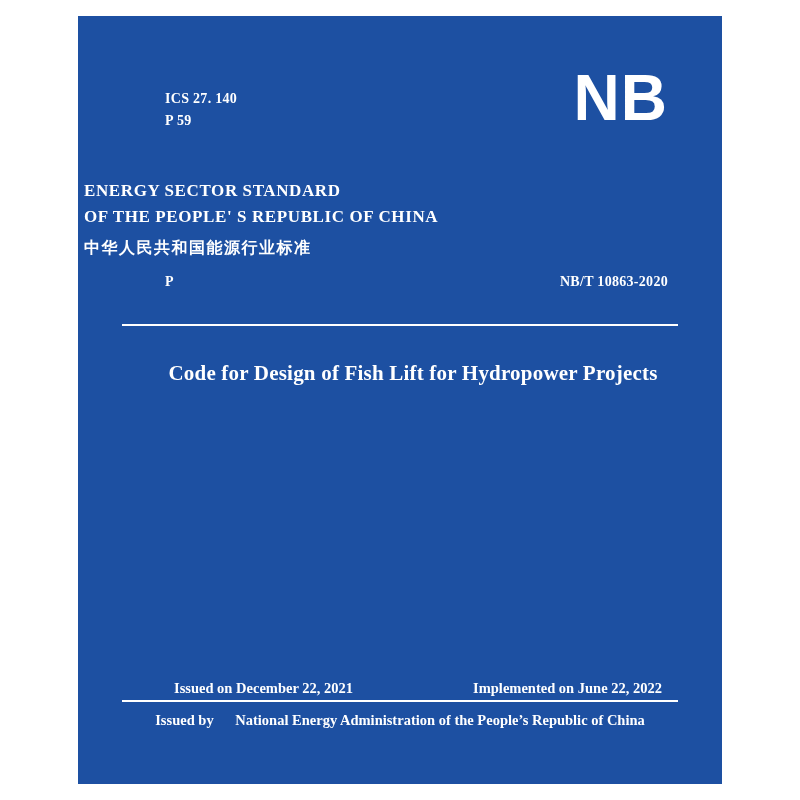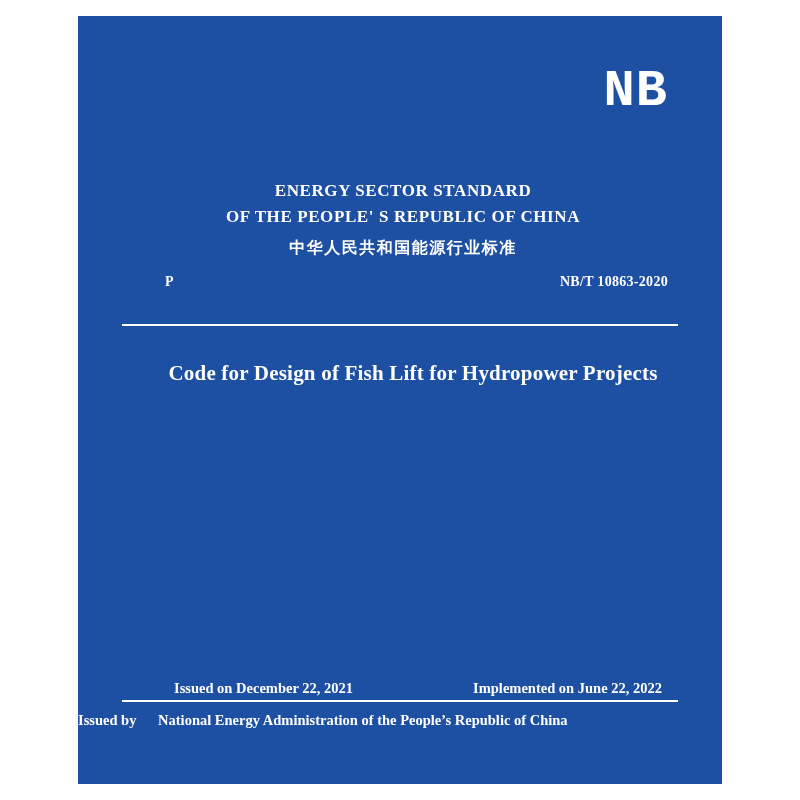--- a/index.html
+++ b/index.html
@@ -37,32 +37,31 @@
     font-family: "Liberation Serif", serif;
     font-weight: bold;
     font-size: 14px;
     line-height: 1.55;
     letter-spacing: 0.3px;
   }
   .nb-logo {
     position: absolute;
     right: 54px;
     top: 50px;
-    font-family: Liberation Mono, monospace;
+    font-family: Liberation Sans, sans-serif;
     font-weight: bold;
-    font-size: 52px;
+    font-size: 64px;
     letter-spacing: 1px;
     line-height: 1;
   }
   .title-block {
     position: absolute;
     left: 6px;
     right: 0;
     top: 162px;
-    text-align: center;
   }
   .std-en1, .std-en2 {
     font-family: "Liberation Serif", serif;
     font-weight: bold;
     font-size: 17px;
     letter-spacing: 0.6px;
     line-height: 1.55;
   }
   .std-cn {
     font-family: "DejaVu Sans", sans-serif;
@@ -131,35 +130,39 @@
     right: 44px;
     top: 684px;
     height: 2px;
     background: #ffffff;
   }
   .issuer-row {
     position: absolute;
     left: 0;
     right: 0;
     top: 696px;
-    text-align: left;
+    text-align: center;
     font-family: "Liberation Serif", serif;
     font-weight: bold;
     font-size: 14.5px;
   }
   .issuer-row .issued-by {
     margin-right: 18px;
   }
 </style>
 </head>
 <body>
 
 <div class="page">
   <div class="cover">
 
+    <div class="ics-block">
+      <div>ICS 27. 140</div>
+      <div>P 59</div>
+    </div>
 
     <div class="nb-logo">NB</div>
 
     <div class="title-block">
       <div class="std-en1">ENERGY SECTOR STANDARD</div>
       <div class="std-en2">OF THE PEOPLE' S REPUBLIC OF CHINA</div>
       <div class="std-cn">中华人民共和国能源行业标准</div>
     </div>
 
     <div class="code-row">

